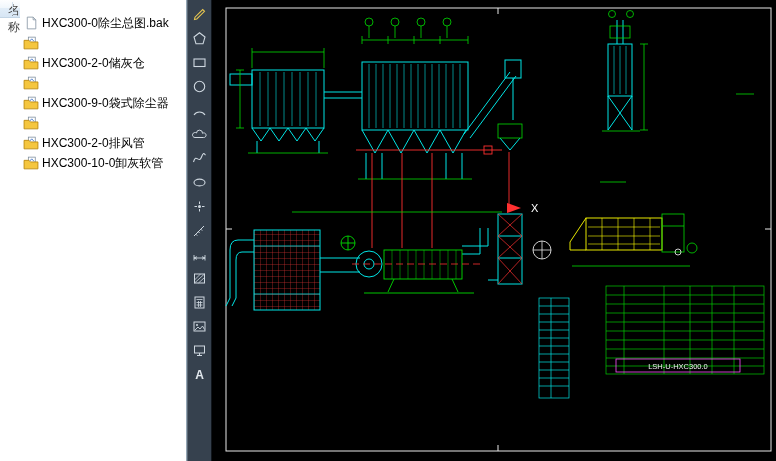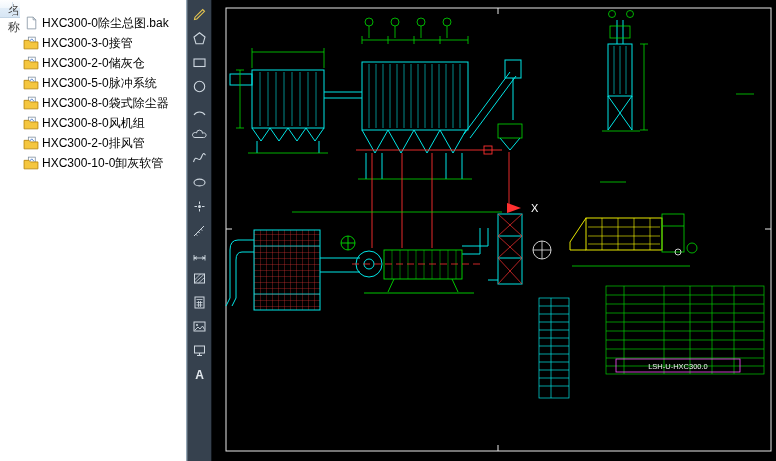--- a/index.html
+++ b/index.html
@@ -49,45 +49,42 @@
     <li class="file-row">
       <svg class="ficon">
           <use href="#icon-doc"></use>
         </svg>
       <span>HXC300-0除尘总图.bak</span>
     </li>
     <li class="file-row">
       <svg class="ficon">
           <use href="#icon-dwg"></use>
         </svg>
-      <span>HXC300-3-0接管</span>
     </li>
     <li class="file-row">
       <svg class="ficon">
           <use href="#icon-dwg"></use>
         </svg>
       <span>HXC300-2-0储灰仓</span>
     </li>
     <li class="file-row">
       <svg class="ficon">
           <use href="#icon-dwg"></use>
         </svg>
-      <span>HXC300-5-0脉冲系统</span>
-    </li>
-    <li class="file-row">
-      <svg class="ficon">
-          <use href="#icon-dwg"></use>
-        </svg>
-      <span>HXC300-8-0袋式除尘器</span>
-    </li>
-    <li class="file-row">
-      <svg class="ficon">
-          <use href="#icon-dwg"></use>
-        </svg>
-      <span>HXC300-8-0风机组</span>
+    </li>
+    <li class="file-row">
+      <svg class="ficon">
+          <use href="#icon-dwg"></use>
+        </svg>
+      <span>HXC300-9-0袋式除尘器</span>
+    </li>
+    <li class="file-row">
+      <svg class="ficon">
+          <use href="#icon-dwg"></use>
+        </svg>
     </li>
     <li class="file-row">
       <svg class="ficon">
           <use href="#icon-dwg"></use>
         </svg>
       <span>HXC300-2-0排风管</span>
     </li>
     <li class="file-row">
       <svg class="ficon">
           <use href="#icon-dwg"></use>

